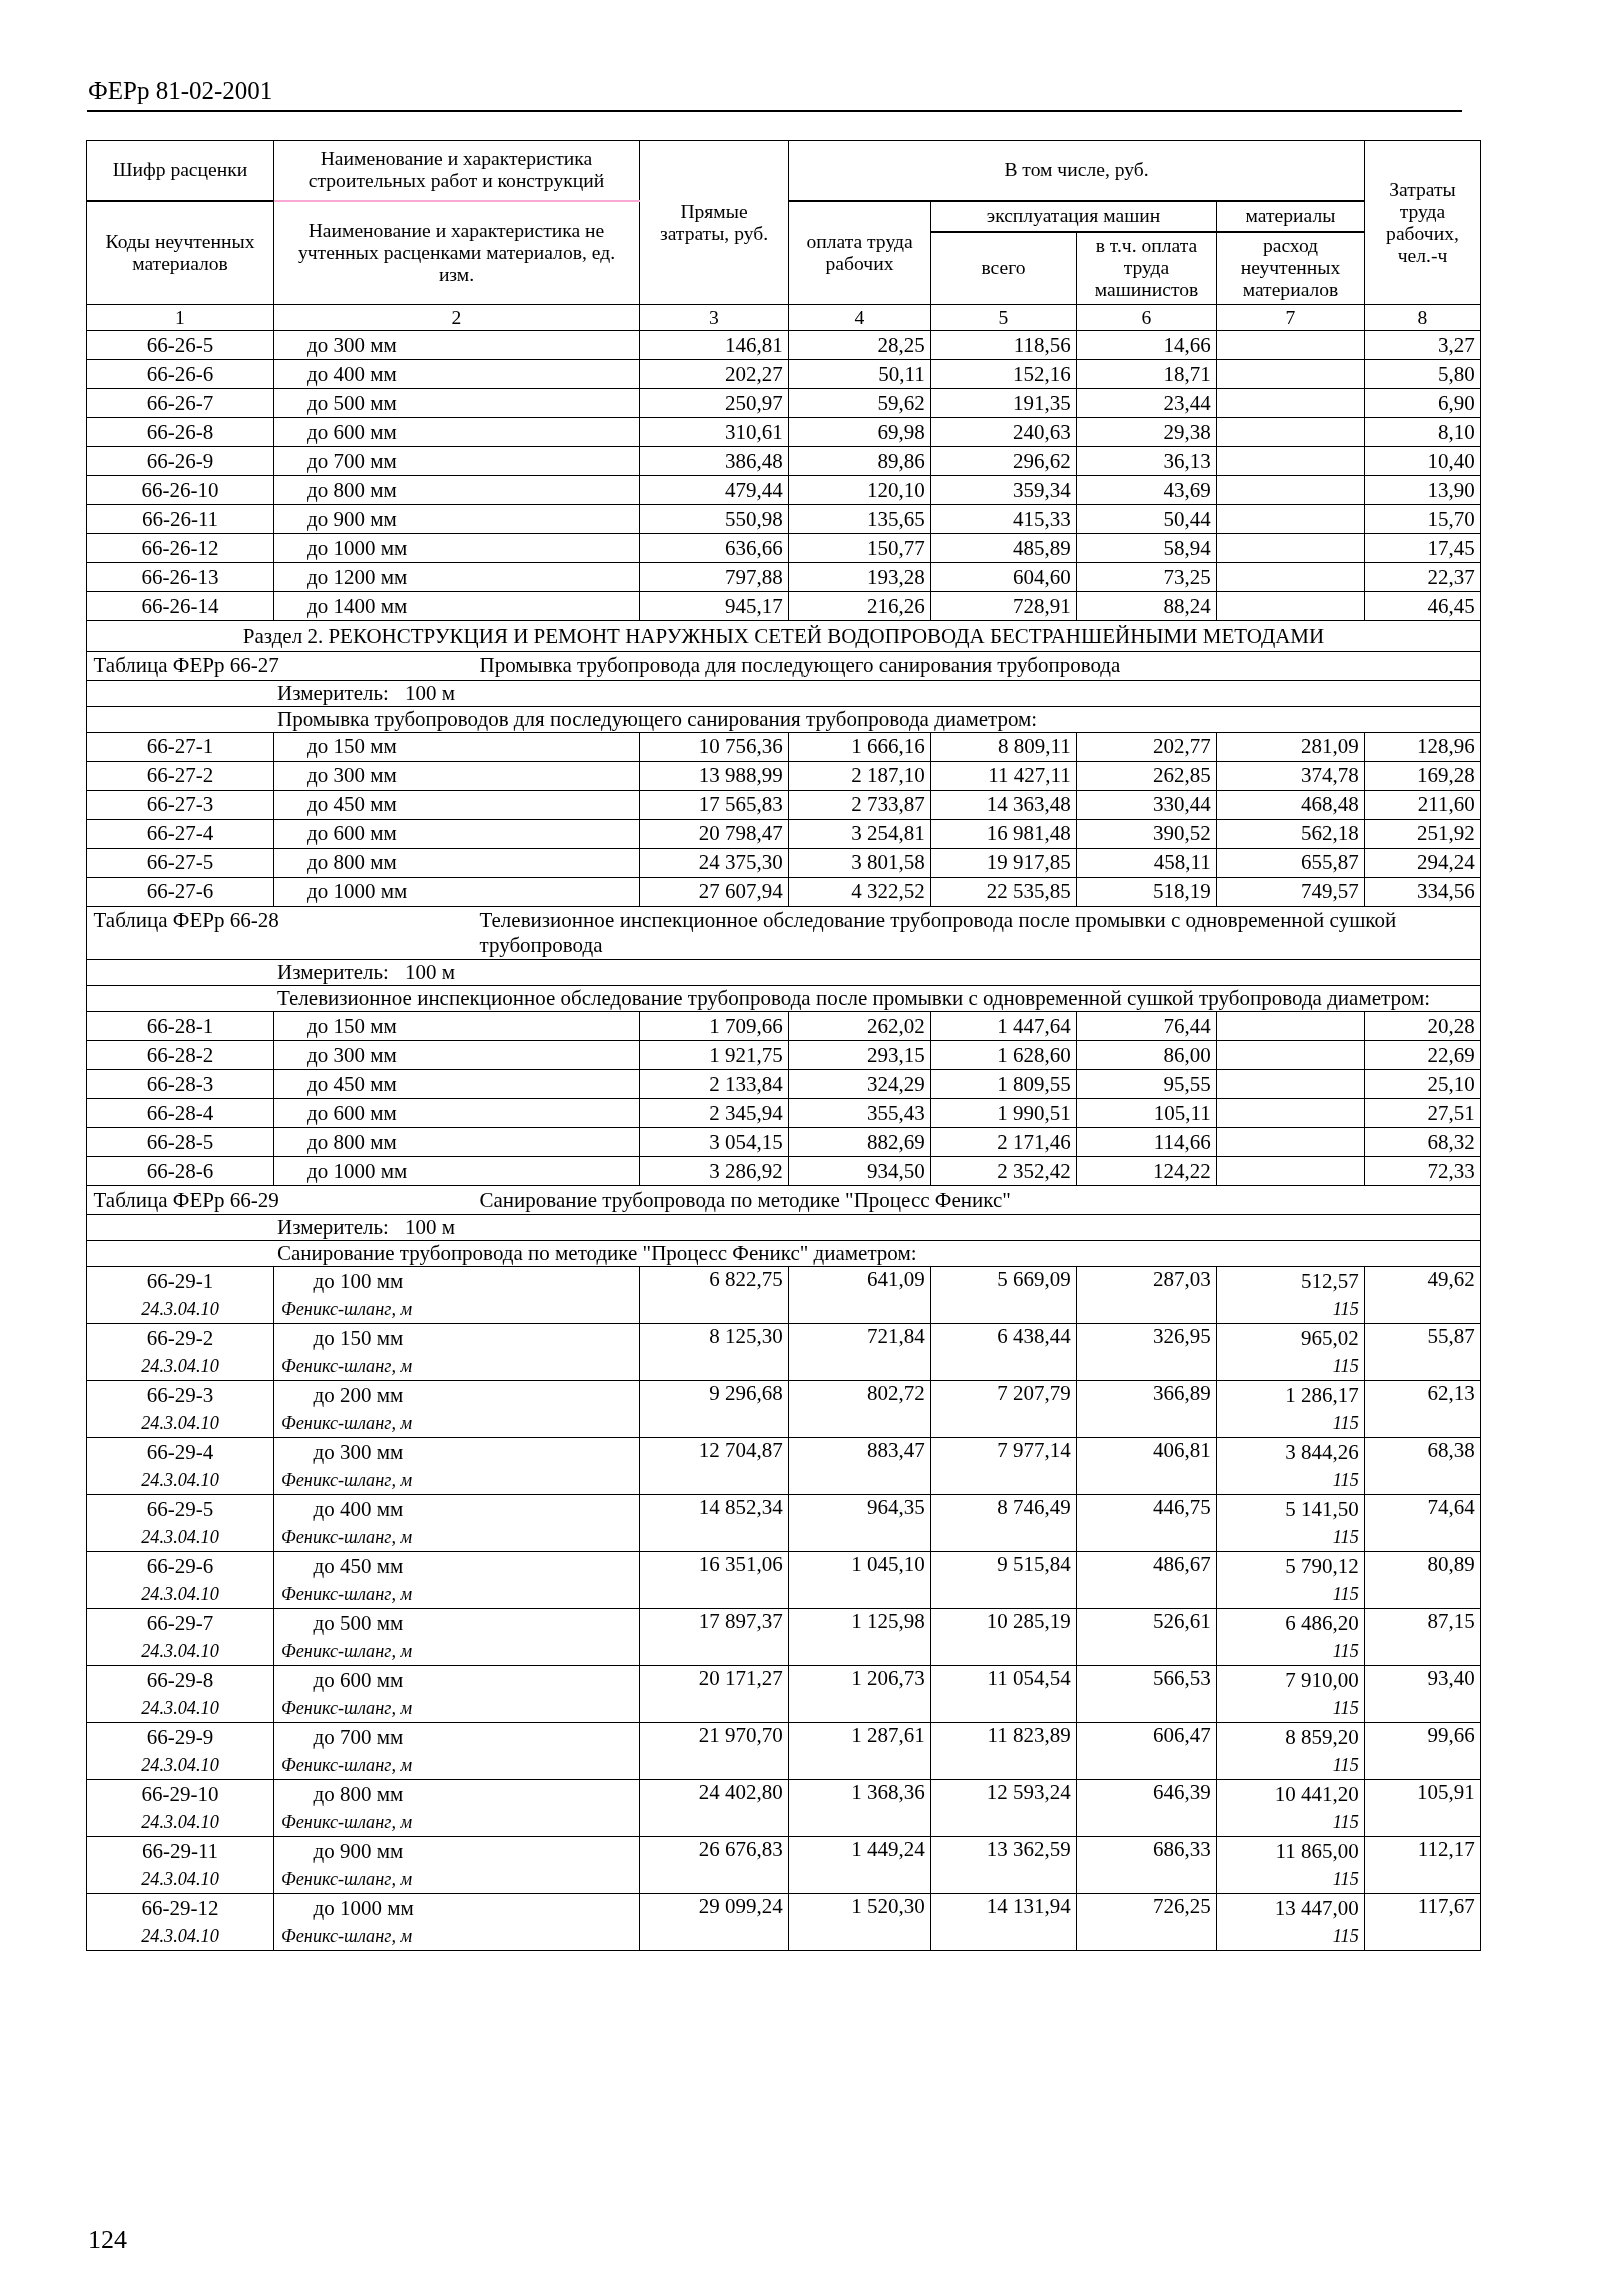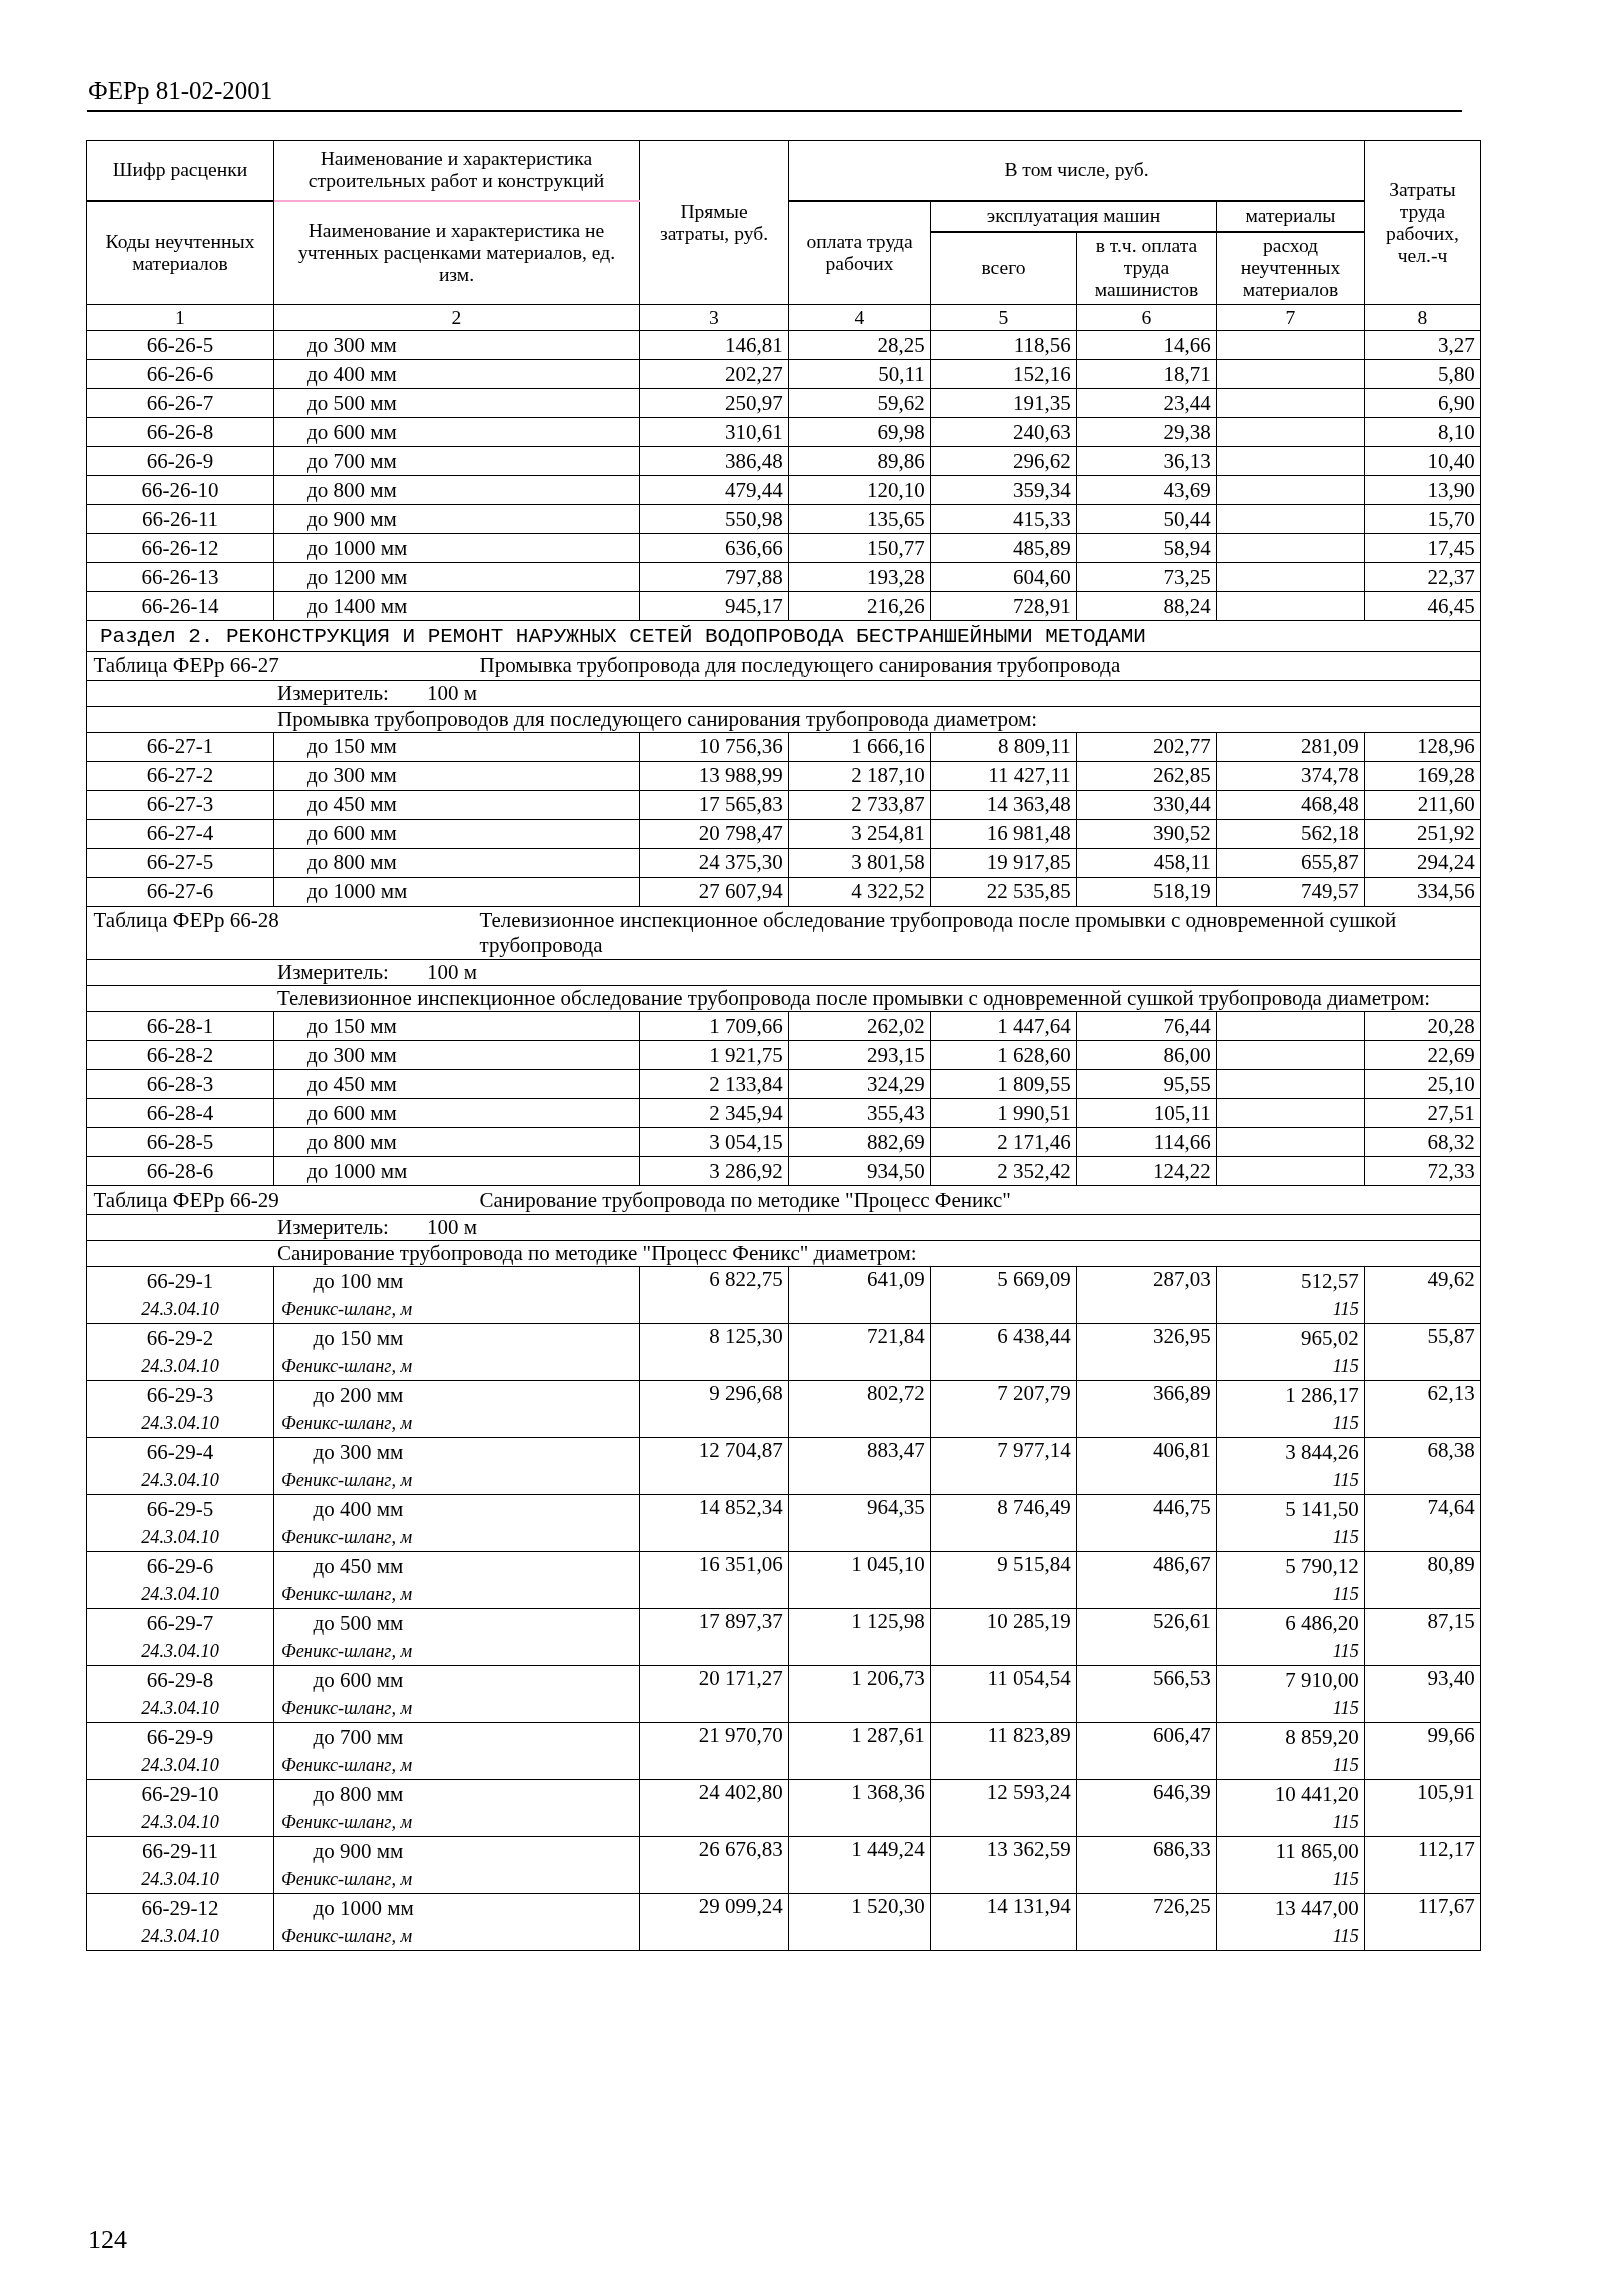--- a/index.html
+++ b/index.html
@@ -9,26 +9,26 @@
   .page-number { position:absolute; left:88px; top:2225px; font-size:26px; }
   table.rates { position:absolute; left:86px; top:140px; width:1394px; border-collapse:collapse; table-layout:fixed; }
   table.rates td, table.rates th { border:1px solid #000; padding:0 5.2px; font-weight:normal; font-size:21px; line-height:25px; vertical-align:middle; overflow:hidden; white-space:nowrap; }
   table.rates th { font-size:19.6px; line-height:22px; text-align:center; white-space:normal; }
   .thick-top td, .thick-top th { border-top:2.6px solid #000; }
   .c { text-align:center; }
   .r { text-align:right; }
   .l { text-align:left; padding-left:33px !important; }
   tr.data td { height:28px; }
   tr.colnum td { height:23.6px; text-align:center; font-size:19.6px; }
-  .section-title { font-weight:bold; font-size:30px; line-height:35px; white-space:normal !important; padding:2.6px 13px !important;font-family:Liberation Mono, monospace; }
+  .section-title { text-align:center; font-weight:bold; font-size:30px; line-height:35px; white-space:normal !important; padding:2.6px 13px !important; }
   .tbl-title { font-weight:bold; font-size:30px; line-height:37px; white-space:normal !important; padding:1.3px 6.5px !important; }
   .tbl-title .tcode { display:inline-block; width:386px; vertical-align:top; }
   .tbl-title .tname { display:inline-block; width:968px; vertical-align:top; white-space:normal; }
   .measure { padding-left:190px !important; font-size:21px; }
-  .measure .mval { margin-left:38px; }
+  .measure .mval { margin-left:16px; }
   .intro { padding-left:190px !important; font-size:21px; white-space:normal !important; line-height:25px; }
   tr.double td { vertical-align:top; height:56px; }
   .sub { display:block; font-style:italic; font-size:18.3px; line-height:26px; }
   .main { display:block; line-height:29px; }
   .l .main { padding-left:6.5px; }
   .l .sub { padding-left:0; margin-left:-26px; }
 </style>
 </head>
 <body>
 

